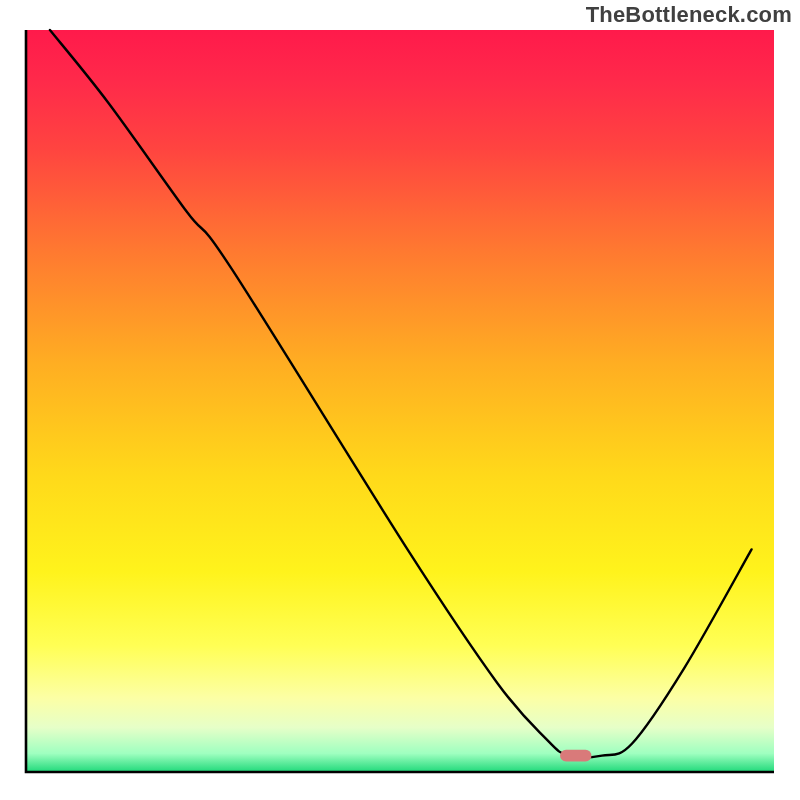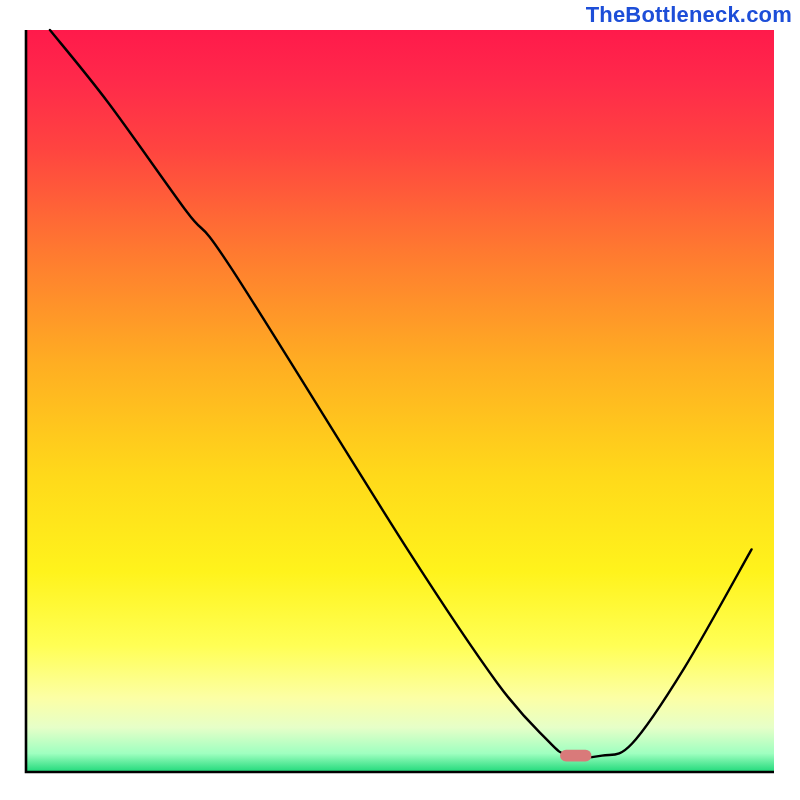--- a/index.html
+++ b/index.html
@@ -15,21 +15,21 @@
     width: 800px;
     height: 800px;
   }
   .watermark {
     position: absolute;
     top: 2px;
     right: 8px;
     font-family: Arial, Helvetica, sans-serif;
     font-size: 22px;
     font-weight: 600;
-    color: #1d4ed8;
+    color: #404040;
     letter-spacing: 0.2px;
   }
   svg {
     display: block;
   }
 </style>
 </head>
 <body>
 <div class="wrap">
 

